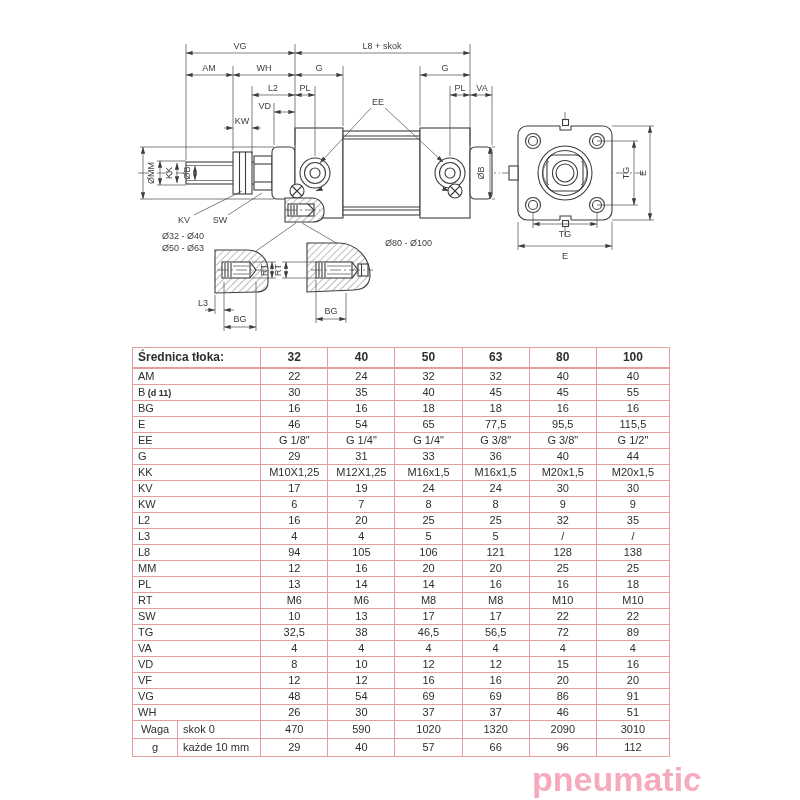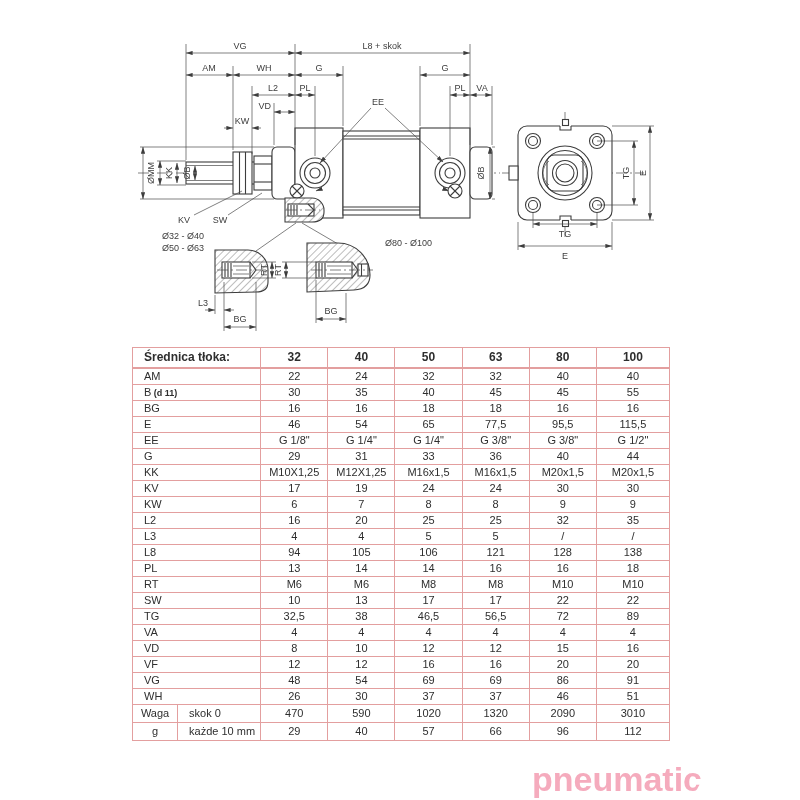--- a/index.html
+++ b/index.html
@@ -10,21 +10,21 @@
   .geow { stroke:#3d3d3d; stroke-width:1.1; fill:#fff; }
   .thin { stroke:#4a4a4a; stroke-width:0.7; fill:none; }
   .cl   { stroke:#4a4a4a; stroke-width:0.7; fill:none; stroke-dasharray:11 3 2 3; }
   .hatchfill { fill:url(#hatch); stroke:#3d3d3d; stroke-width:1.1; }
 
   .dims-table { position:absolute; left:132px; top:347px; }
   table { border-collapse:collapse; table-layout:fixed; width:538px; border:1px solid #e39f9f; }
   th,td { border:1px solid #e39f9f; font-size:11px; color:#2e2e2e; padding:0 3px; height:15px;
           line-height:13px; overflow:hidden; white-space:nowrap; }
   thead th { height:19px; font-size:12px; font-weight:bold; border-bottom:2px solid #e39f9f; }
-  th.lbl, td.lbl { text-align:left; padding-left:11px; }
+  th.lbl, td.lbl { text-align:left; padding-left:5px; }
   td.val, th.val { text-align:center; }
   td small { font-size:9px;font-weight:bold; }
   tr.wrow td { height:17px;margin-left:36px; }
   td.grp { text-align:center; }
 
   .caption { position:absolute; left:28px; top:723px; width:156px; text-align:center;
              font-size:11px; line-height:13px; color:#2e2e2e; }
 
   .logo { position:absolute; left:532px; top:760px; width:280px; height:38px;
           font-size:34px; font-weight:bold; letter-spacing:0px; white-space:nowrap; }
@@ -423,20 +423,29 @@
           <tr class="">
             <td class="lbl" colspan="2">L8</td>
             <td class="val">94</td>
             <td class="val">105</td>
             <td class="val">106</td>
             <td class="val">121</td>
             <td class="val">128</td>
             <td class="val">138</td>
           </tr>
           <tr class="">
+            <td class="lbl" colspan="2">MM</td>
+            <td class="val">12</td>
+            <td class="val">16</td>
+            <td class="val">20</td>
+            <td class="val">20</td>
+            <td class="val">25</td>
+            <td class="val">25</td>
+          </tr>
+          <tr class="">
             <td class="lbl" colspan="2">PL</td>
             <td class="val">13</td>
             <td class="val">14</td>
             <td class="val">14</td>
             <td class="val">16</td>
             <td class="val">16</td>
             <td class="val">18</td>
           </tr>
           <tr class="">
             <td class="lbl" colspan="2">RT</td>

